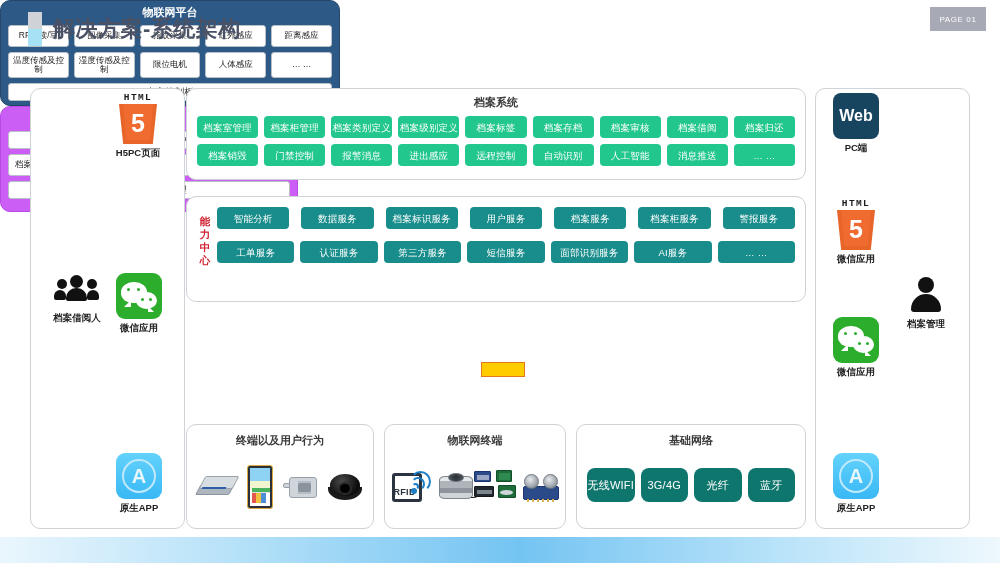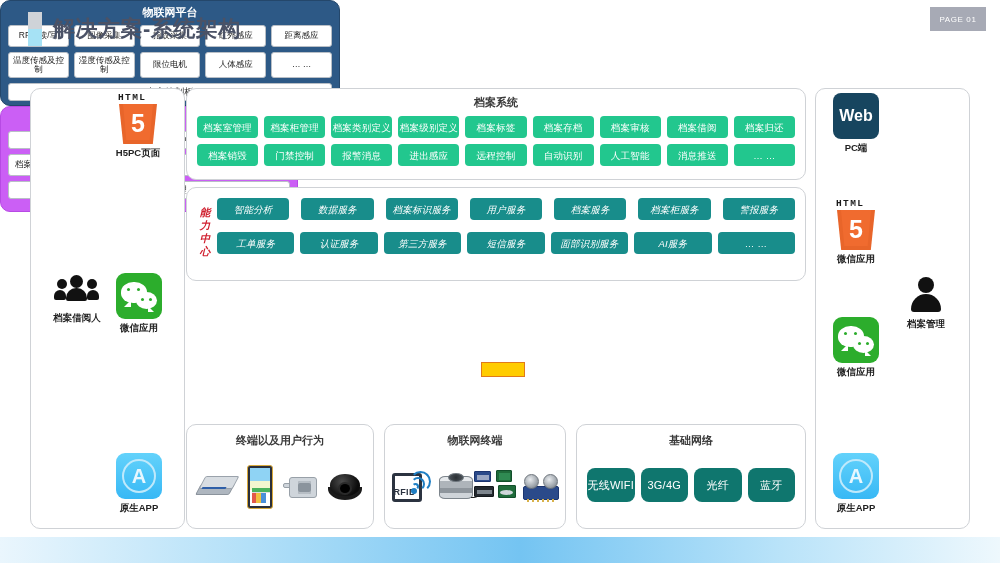--- a/index.html
+++ b/index.html
@@ -46,21 +46,21 @@
     text-align: center; font-size: 11px; font-weight: bold; color: #3b3b3b;
   }
   .side-item { position: absolute; text-align: center; }
   .side-label { font-size: 9.5px; color: #222; font-weight: bold; margin-top: 3px; white-space: nowrap; }
 
   
   .html5 { width: 40px; margin: 0 auto; }
   .html5 .h5-word {
     font-family: "Liberation Mono","DejaVu Sans Mono", monospace;
     font-size: 9.5px; font-weight: bold; color: #1a1a1a; letter-spacing: 1.4px;
-    text-align:left; line-height: 10px;
+    text-align:center; line-height: 10px;
   }
   .html5 .shield {
     width: 38px; height: 40px; margin: 1px auto 0;
     background: #e8652a;
     clip-path: polygon(0 0, 100% 0, 89% 100%, 50% 112%, 11% 100%);
     position: relative;
   }
   .html5 .shield::before {
     content:""; position:absolute; left:4px; top:0; width: 30px; height: 36px;
     background: #f06b2f;
@@ -129,21 +129,21 @@
   }
   .chip-green { background: #22c78e; }
   .chip-teal  { background: #188d8b; }
   .chip-blue  { background: #0f766e; border-radius: 8px; height: 34px; font-size: 11px; }
 
   
   #archive-system { left: 186px; top: 88px; width: 620px; height: 92px; padding: 6px 10px 0; }
   #archive-system .panel-title { margin-bottom: 6px; }
 
   
-  #capability-center { left: 186px; top: 187px; width: 620px; height: 94px; padding: 10px 10px 0 30px; font-style: italic; }
+  #capability-center { left: 186px; top: 196px; width: 620px; height: 106px; padding: 10px 10px 0 30px; }
   .cap-label {
     position: absolute; left: 10px; top: 18px; width: 16px;
     font-size: 10.5px; font-weight: bold; color: #d01f2e; line-height: 13px; text-align:center;
   }
 
   
   #iot-platform {
     left: 186px; top: 306px; width: 340px; height: 106px;
     background: #2d5986; border: 1px solid #24476b; border-radius: 10px;
     padding: 4px 7px 7px;

